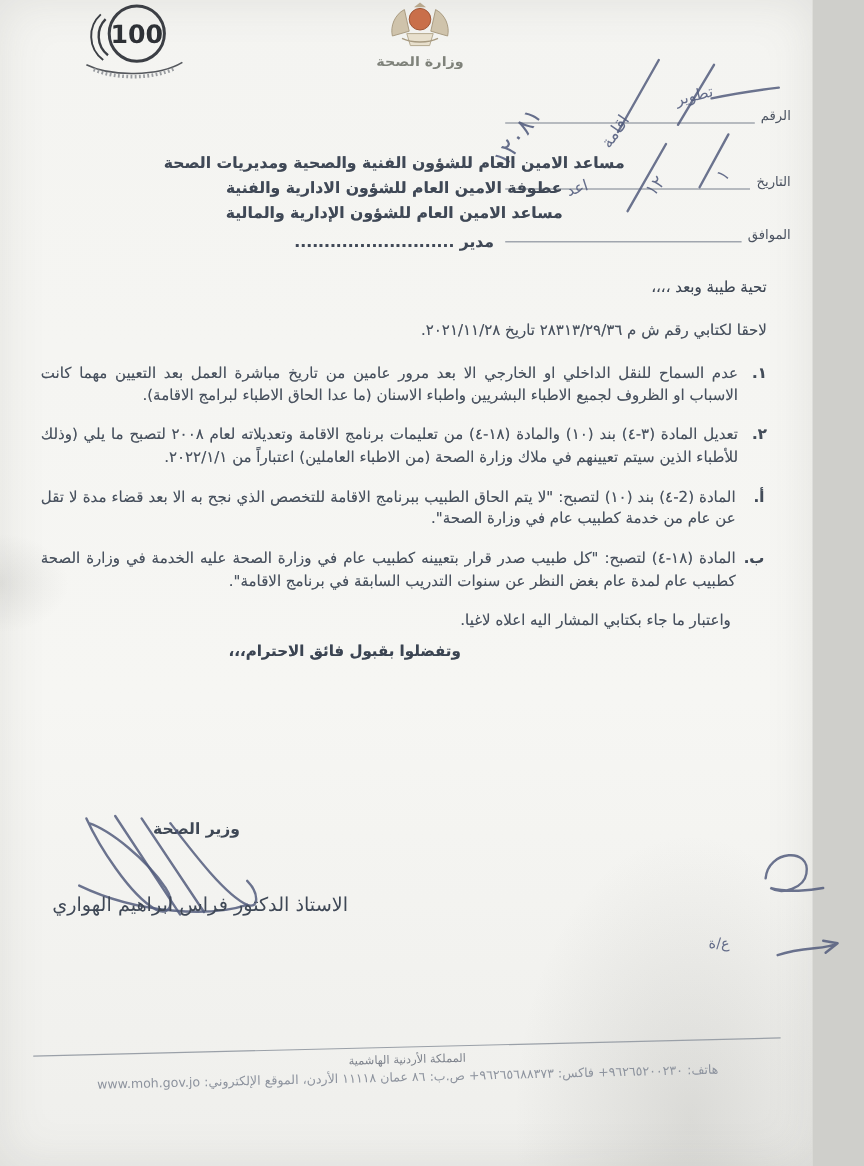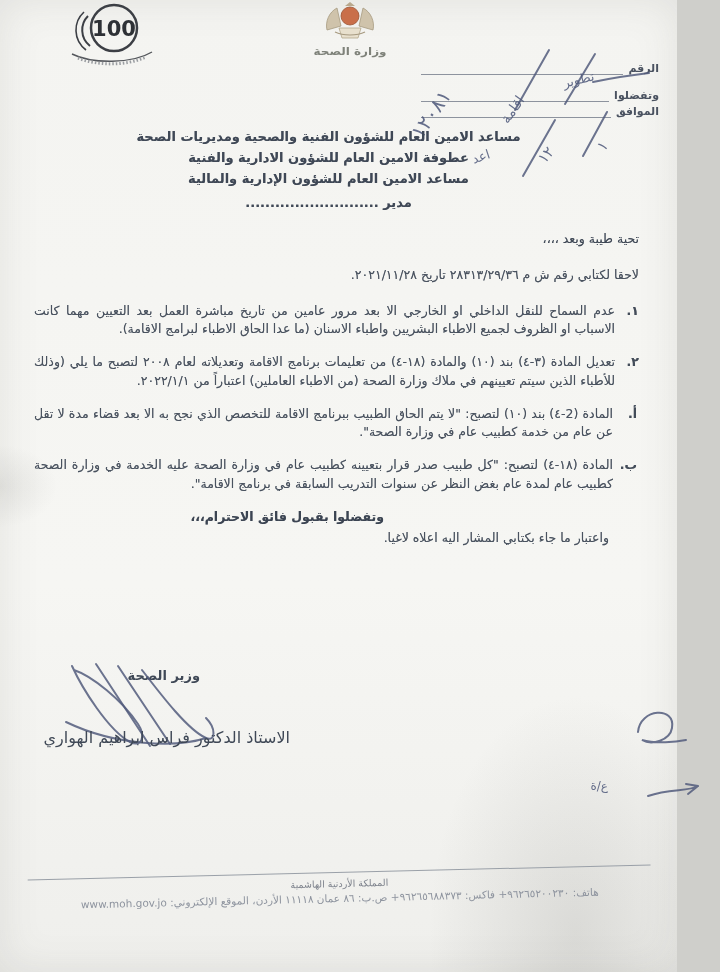--- a/index.html
+++ b/index.html
@@ -22,21 +22,21 @@
 
   
   .centennial{position:absolute;top:2px;left:52px;width:116px;height:66px;}
   .coat{position:absolute;top:0;left:298px;width:104px;height:66px;text-align:center;}
   .coat .caption{
     font-size:12px;font-weight:bold;color:#6b6f66;letter-spacing:-1px;
     transform:scaleY(.9);margin-top:-2px;opacity:.85;
   }
   .refblock{position:absolute;top:62px;right:18px;width:238px;font-size:11px;}
   .refrow{display:flex;align-items:flex-end;gap:5px;}
-  .reflabel{font-weight:bold;color:#4a5260;white-space:nowrap;}
+  .reflabel{font-weight:normal;color:#4a5260;white-space:nowrap;margin-top:28px;}
   .refline{flex:1;border-bottom:1px solid #8d939e;height:12px;}
   .row-number{margin-bottom:14px;}
   .row-date{margin-bottom:3px;}
   .hand-overlay{position:absolute;top:18px;right:0;width:280px;height:170px;pointer-events:none;}
 
   
   .recipients{
     position:absolute;top:126px;left:90px;right:110px;
     text-align:center;font-size:13px;font-weight:bold;color:#3f4856;
     line-height:21px;text-shadow:0 0 .5px rgba(63,72,86,.5);
@@ -53,21 +53,21 @@
   .refline-p{margin-bottom:17px;}
   .intro{margin-bottom:15px;}
   .item{display:grid;grid-template-columns:20px 1fr;gap:4px;margin:0 0 14px 0;text-align:justify;}
   .item .num{font-weight:bold;color:#434c59;}
   .sub{margin-right:2px;}
   .exception{margin:2px 18px 16px 0;text-align:justify;}
   .cancel{margin:3px 30px 8px 0;}
   .closing{font-weight:bold;color:#3b4452;margin:2px 255px 0 0;white-space:nowrap;}
 
   
-  .sigblock{position:absolute;top:660px;left:30px;width:290px;height:110px;direction:rtl;}
+  .sigblock{position:absolute;top:676px;left:30px;width:290px;height:110px;direction:rtl;}
   .sigtitle{position:absolute;top:8px;right:120px;font-size:13px;font-weight:bold;color:#3f4856;letter-spacing:1px;}
   .signame{position:absolute;top:68px;right:30px;font-size:16px;font-weight:normal;color:#3f4856;white-space:nowrap;}
   .sigscribble{position:absolute;top:0;right:60px;}
   .sidemarks{position:absolute;top:692px;left:590px;width:120px;height:120px;}
 
   
   .footer{
     position:absolute;left:28px;right:26px;top:872px;
     transform:rotate(-1.4deg);
     border-top:1.5px solid #9aa0a8;
@@ -105,21 +105,21 @@
     </svg>
     <div class="caption">وزارة الصحة</div>
   </div>
 
   <div class="refblock">
     <div class="refrow row-number">
       <span class="reflabel">الرقم</span>
       <span class="refline"></span>
     </div>
     <div class="refrow row-date">
-      <span class="reflabel">وتفضلوا</span>
+      <span class="reflabel">التاريخ</span>
       <span class="refline"></span>
     </div>
     <div class="refrow">
       <span class="reflabel">الموافق</span>
       <span class="refline"></span>
     </div>
   </div>
 
   <div class="hand-overlay">
     <svg width="280" height="170" viewBox="0 0 280 170">
@@ -162,22 +162,22 @@
     <div class="item sub">
       <span class="num">أ.</span>
       <span>المادة (2-٤) بند (١٠) لتصبح: "لا يتم الحاق الطبيب ببرنامج الاقامة للتخصص الذي نجح به الا بعد قضاء مدة لا تقل عن عام من خدمة كطبيب عام في وزارة الصحة".</span>
     </div>
 
     <div class="item sub">
       <span class="num">ب.</span>
       <span>المادة (١٨-٤) لتصبح: "كل طبيب صدر قرار بتعيينه كطبيب عام في وزارة الصحة عليه الخدمة في وزارة الصحة كطبيب عام لمدة عام بغض النظر عن سنوات التدريب السابقة في برنامج الاقامة".</span>
     </div>
 
+    <p class="p cancel">واعتبار ما جاء بكتابي المشار اليه اعلاه لاغيا.</p>
     <p class="p closing">وتفضلوا بقبول فائق الاحترام،،،</p>
-    <p class="p cancel">واعتبار ما جاء بكتابي المشار اليه اعلاه لاغيا.</p>
   </div>
 
   <div class="sigblock">
     <div class="sigtitle">وزير الصحة</div>
     <div class="sigscribble">
       <svg width="230" height="90" viewBox="0 0 230 90">
         <path class="hw-stroke" d="M42 6 C 52 28, 78 70, 100 82 C 112 88, 116 76, 108 64 C 92 40, 62 16, 44 10" stroke-width="2.4"></path>
         <path class="hw-stroke" d="M66 4 L120 86" stroke-width="2.2"></path>
         <path class="hw-stroke" d="M88 6 L140 84" stroke-width="2.2"></path>
         <path class="hw-stroke" d="M112 10 C 132 36, 158 70, 176 78 C 186 82, 186 68, 176 58" stroke-width="2.4"></path>

